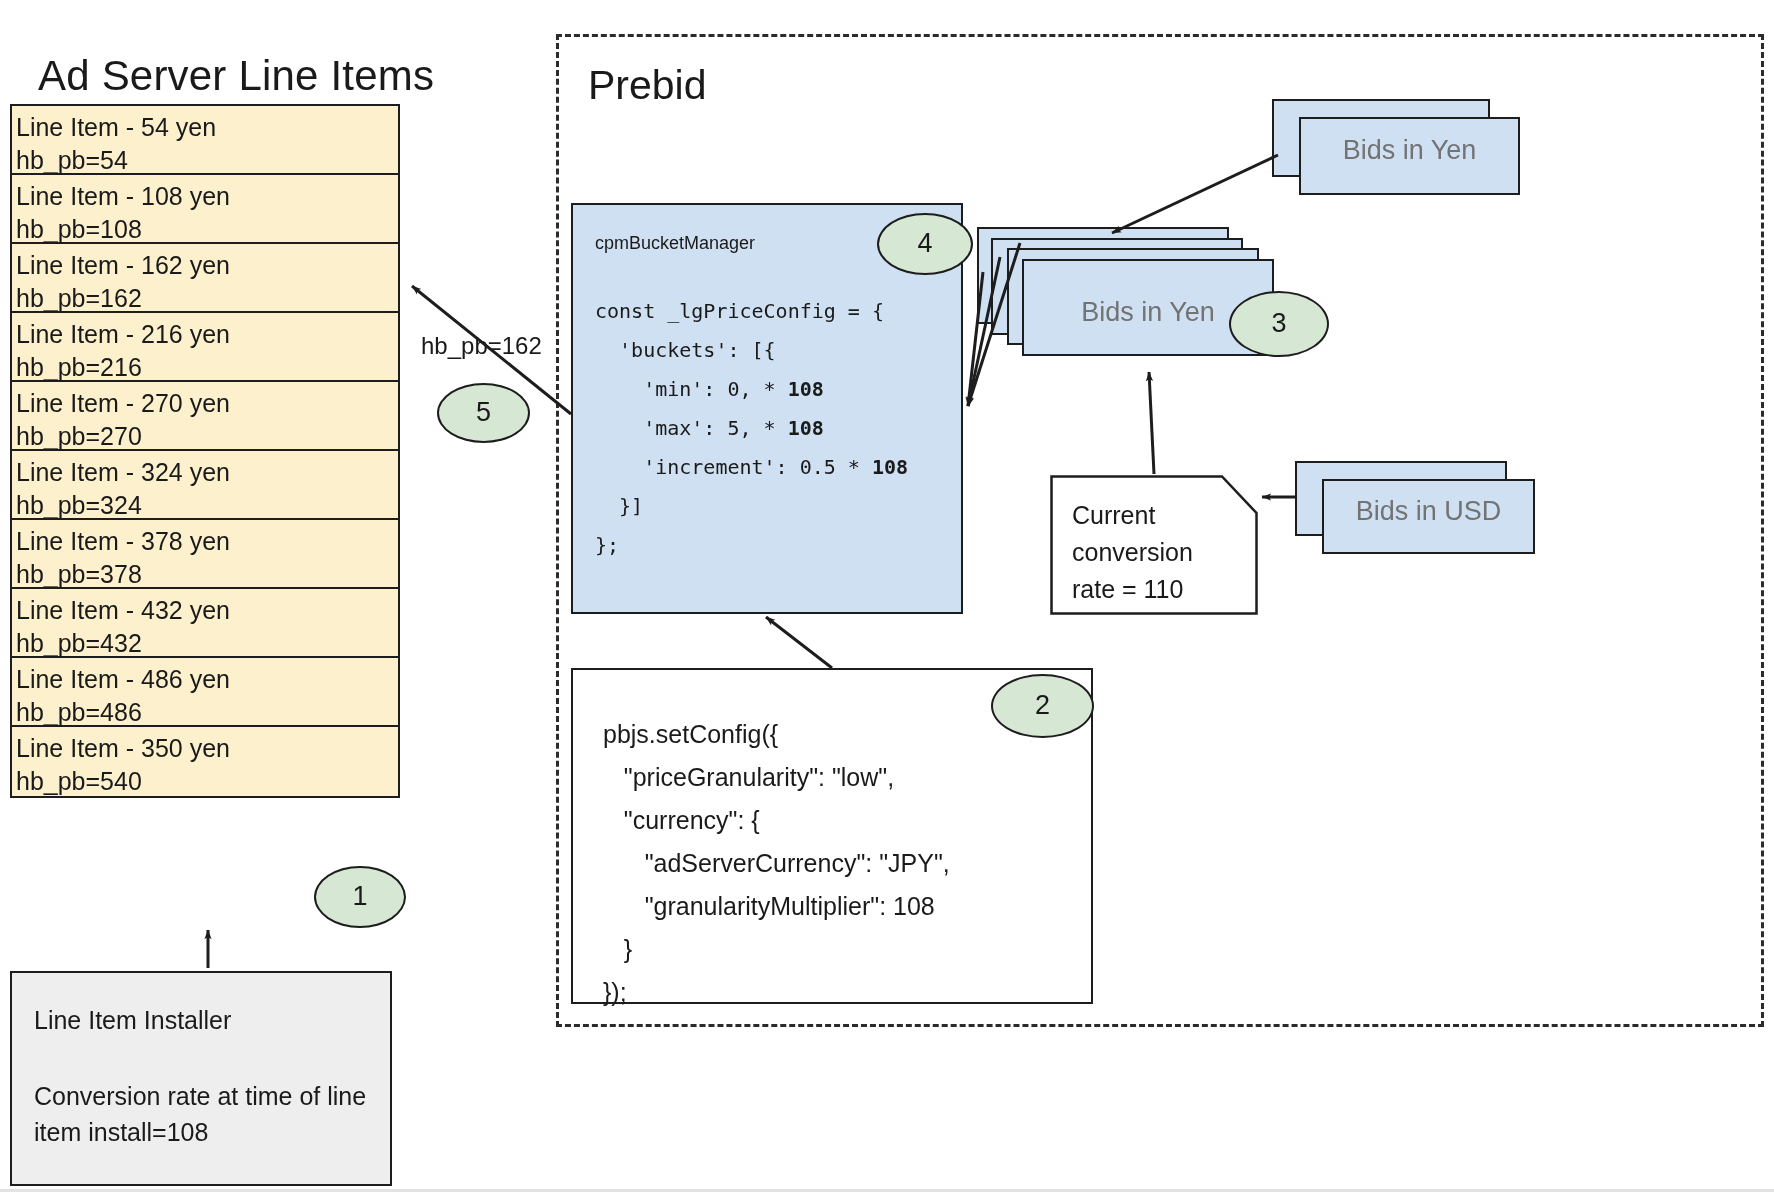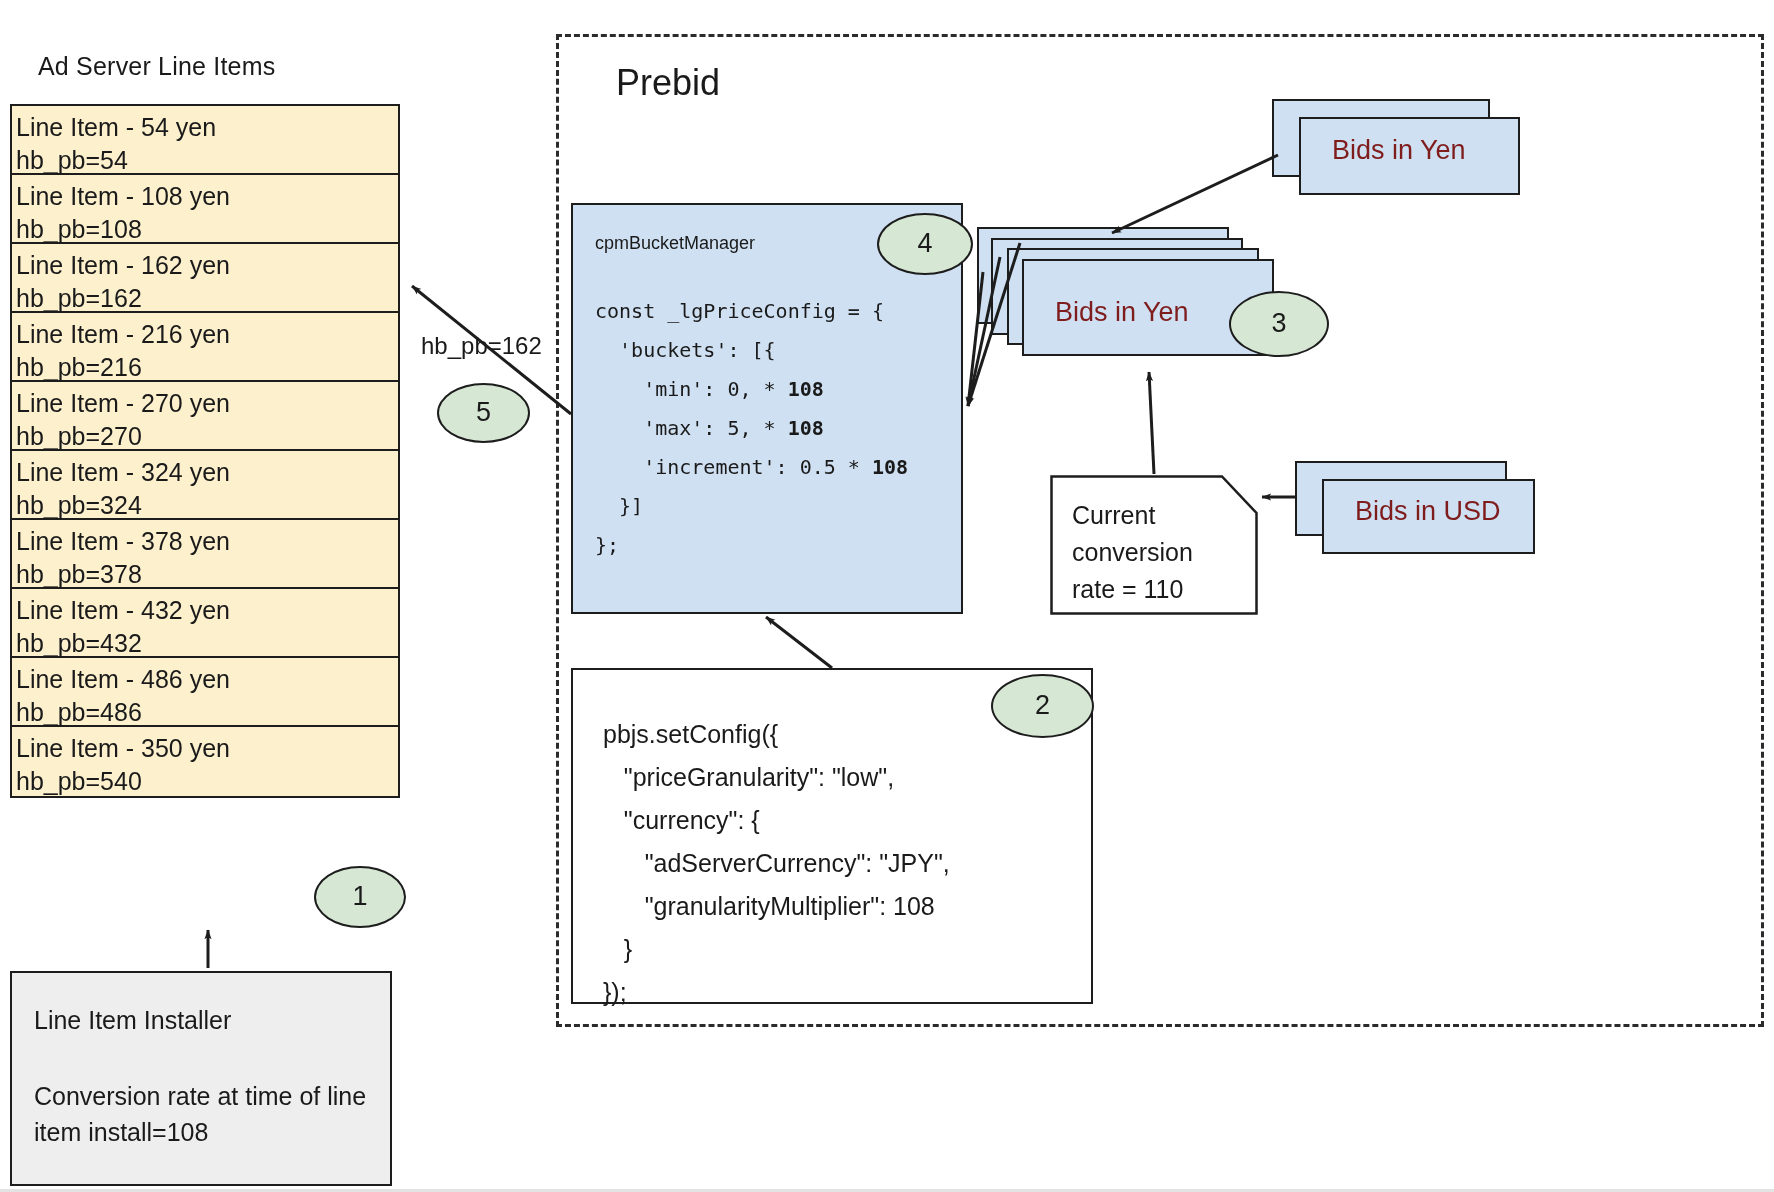--- a/index.html
+++ b/index.html
@@ -27,21 +27,21 @@
     height: 1192px;
     pointer-events: none;
     z-index: 30;
   }
 
   
   #left-title {
     position: absolute;
     left: 38px;
     top: 52px;
-    font-size: 25px;
+    font-size: 42px;
     letter-spacing: 0.2px;
     color: #1a1a1a;
     white-space: nowrap;
   }
 
   #line-items {
     position: absolute;
     left: 10px;
     top: 104px;
     width: 390px;
@@ -98,23 +98,23 @@
     top: 34px;
     width: 1208px;
     height: 993px;
     box-sizing: border-box;
     border: 3px dashed #2b2b2b;
     background: transparent;
     z-index: 1;
   }
   #prebid-title {
     position: absolute;
-    left: 616px;
+    left: 588px;
     top: 62px;
-    font-size: 36px;
+    font-size: 41px;
     color: #1a1a1a;
     z-index: 6;
   }
 
   
   #cpm-card {
     position: absolute;
     left: 571px;
     top: 203px;
     width: 392px;
@@ -169,25 +169,24 @@
   .stack { position: absolute; z-index: 12; }
   .stack .sheet {
     position: absolute;
     box-sizing: border-box;
     border: 2.5px solid #1d1d1d;
     background: #cfe0f2;
   }
   .stack .sheet-label {
     position: absolute;
     width: 100%;
-    text-align: left;
+    text-align: center;
     font-size: 27px;
-    color: #7f1d1d;
+    color: #737373;
     white-space: nowrap;
-    padding-left: 33px;
   }
 
   
   #stack-yen-top { left: 1272px; top: 99px; width: 248px; height: 96px; }
   #stack-yen-top .s0 { left: 0;   top: 0;   width: 218px; height: 78px; }
   #stack-yen-top .s1 { left: 27px; top: 18px; width: 221px; height: 78px; }
   #stack-yen-top .sheet-label { left: 27px; top: 36px; width: 221px; }
 
   
   #stack-yen-mid { left: 977px; top: 227px; width: 283px; height: 129px; }

